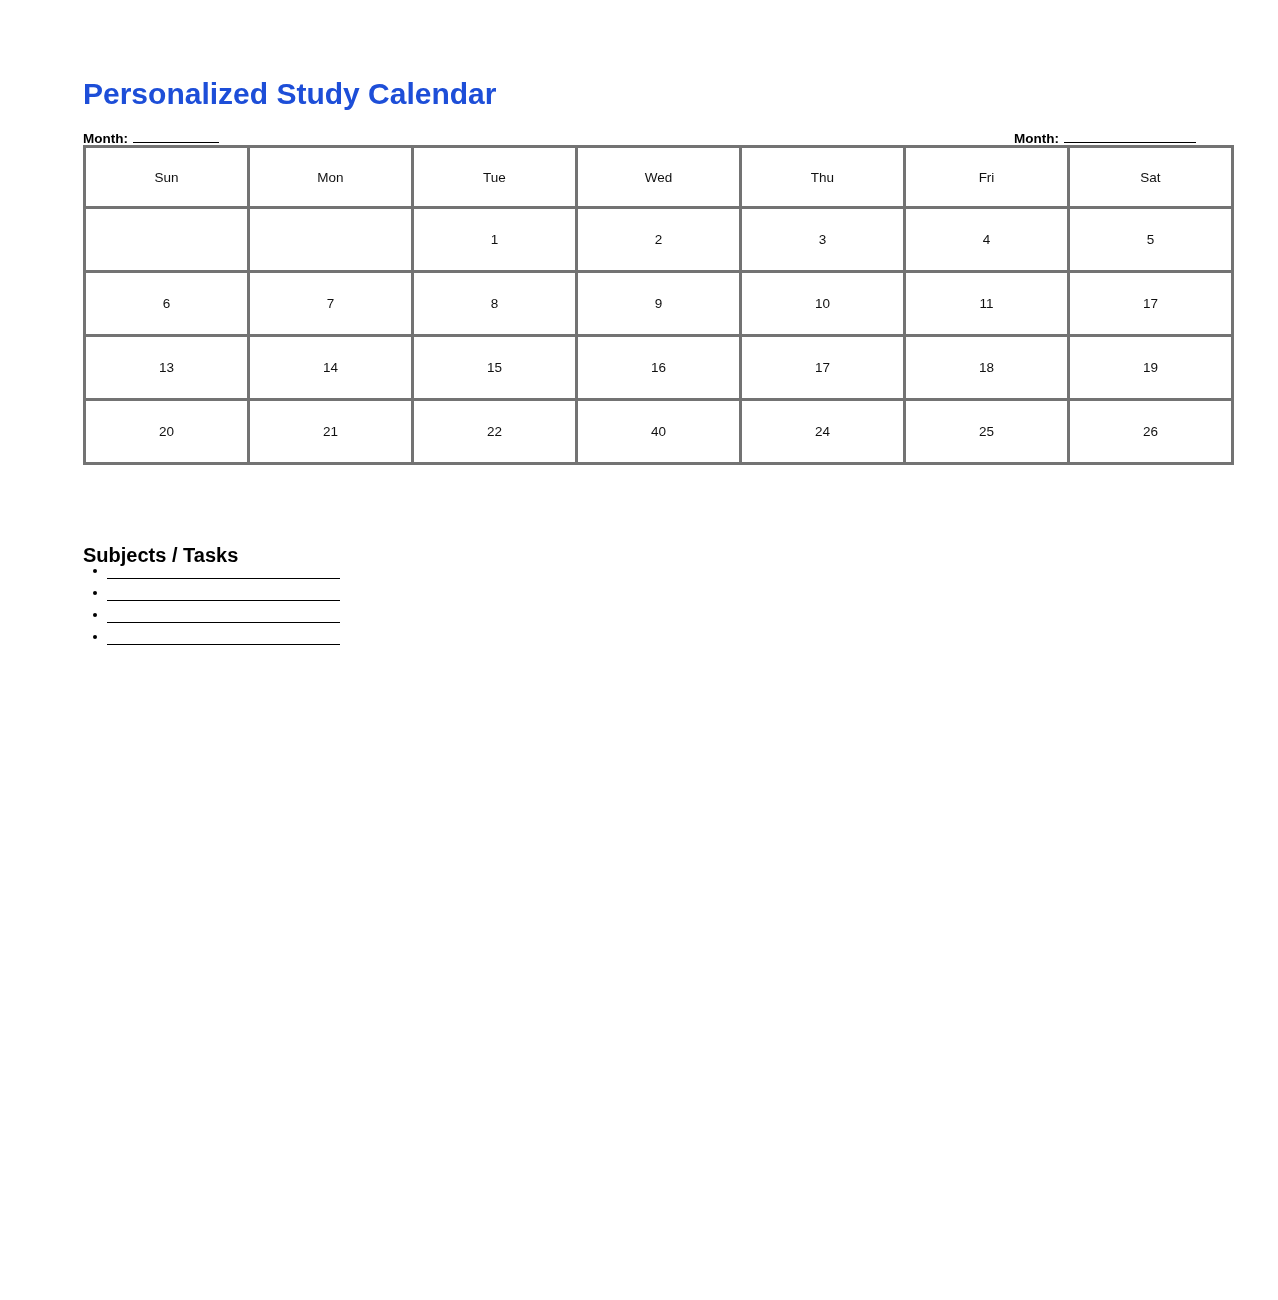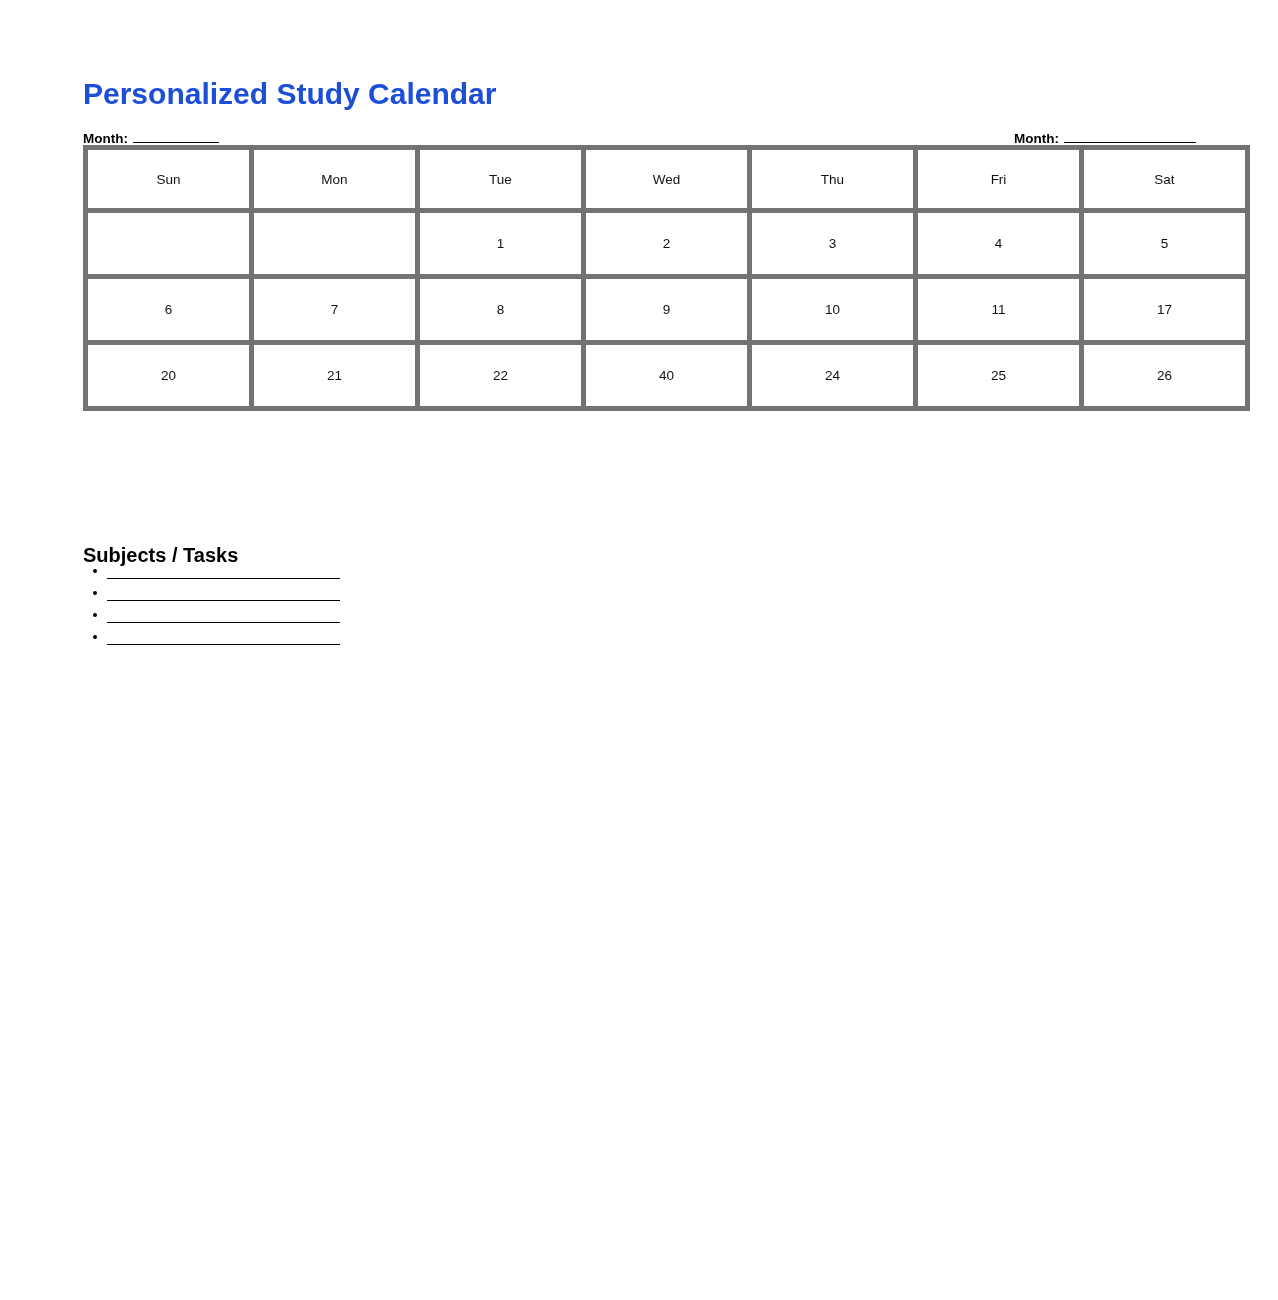--- a/index.html
+++ b/index.html
@@ -70,21 +70,21 @@
     position: absolute;
     left: 83px;
     top: 145px;
     width: 1113px;
     border-collapse: collapse;
     table-layout: fixed;
     background: #ffffff;
   }
   .calendar th,
   .calendar td {
-    border: 5px solid #737373;
+    border: 3px solid #737373;
     text-align: center;
     vertical-align: middle;
     font-size: 13.5px;
     font-weight: normal;
     color: #111111;
     background: #ffffff;
     width: 159px;
   }
   .calendar th {
     height: 56px;
@@ -178,20 +178,29 @@
       <tr>
         <td>6</td>
         <td>7</td>
         <td>8</td>
         <td>9</td>
         <td>10</td>
         <td>11</td>
         <td>17</td>
       </tr>
       <tr>
+        <td>13</td>
+        <td>14</td>
+        <td>15</td>
+        <td>16</td>
+        <td>17</td>
+        <td>18</td>
+        <td>19</td>
+      </tr>
+      <tr>
         <td>20</td>
         <td>21</td>
         <td>22</td>
         <td>40</td>
         <td>24</td>
         <td>25</td>
         <td>26</td>
       </tr>
     </tbody>
   </table>

